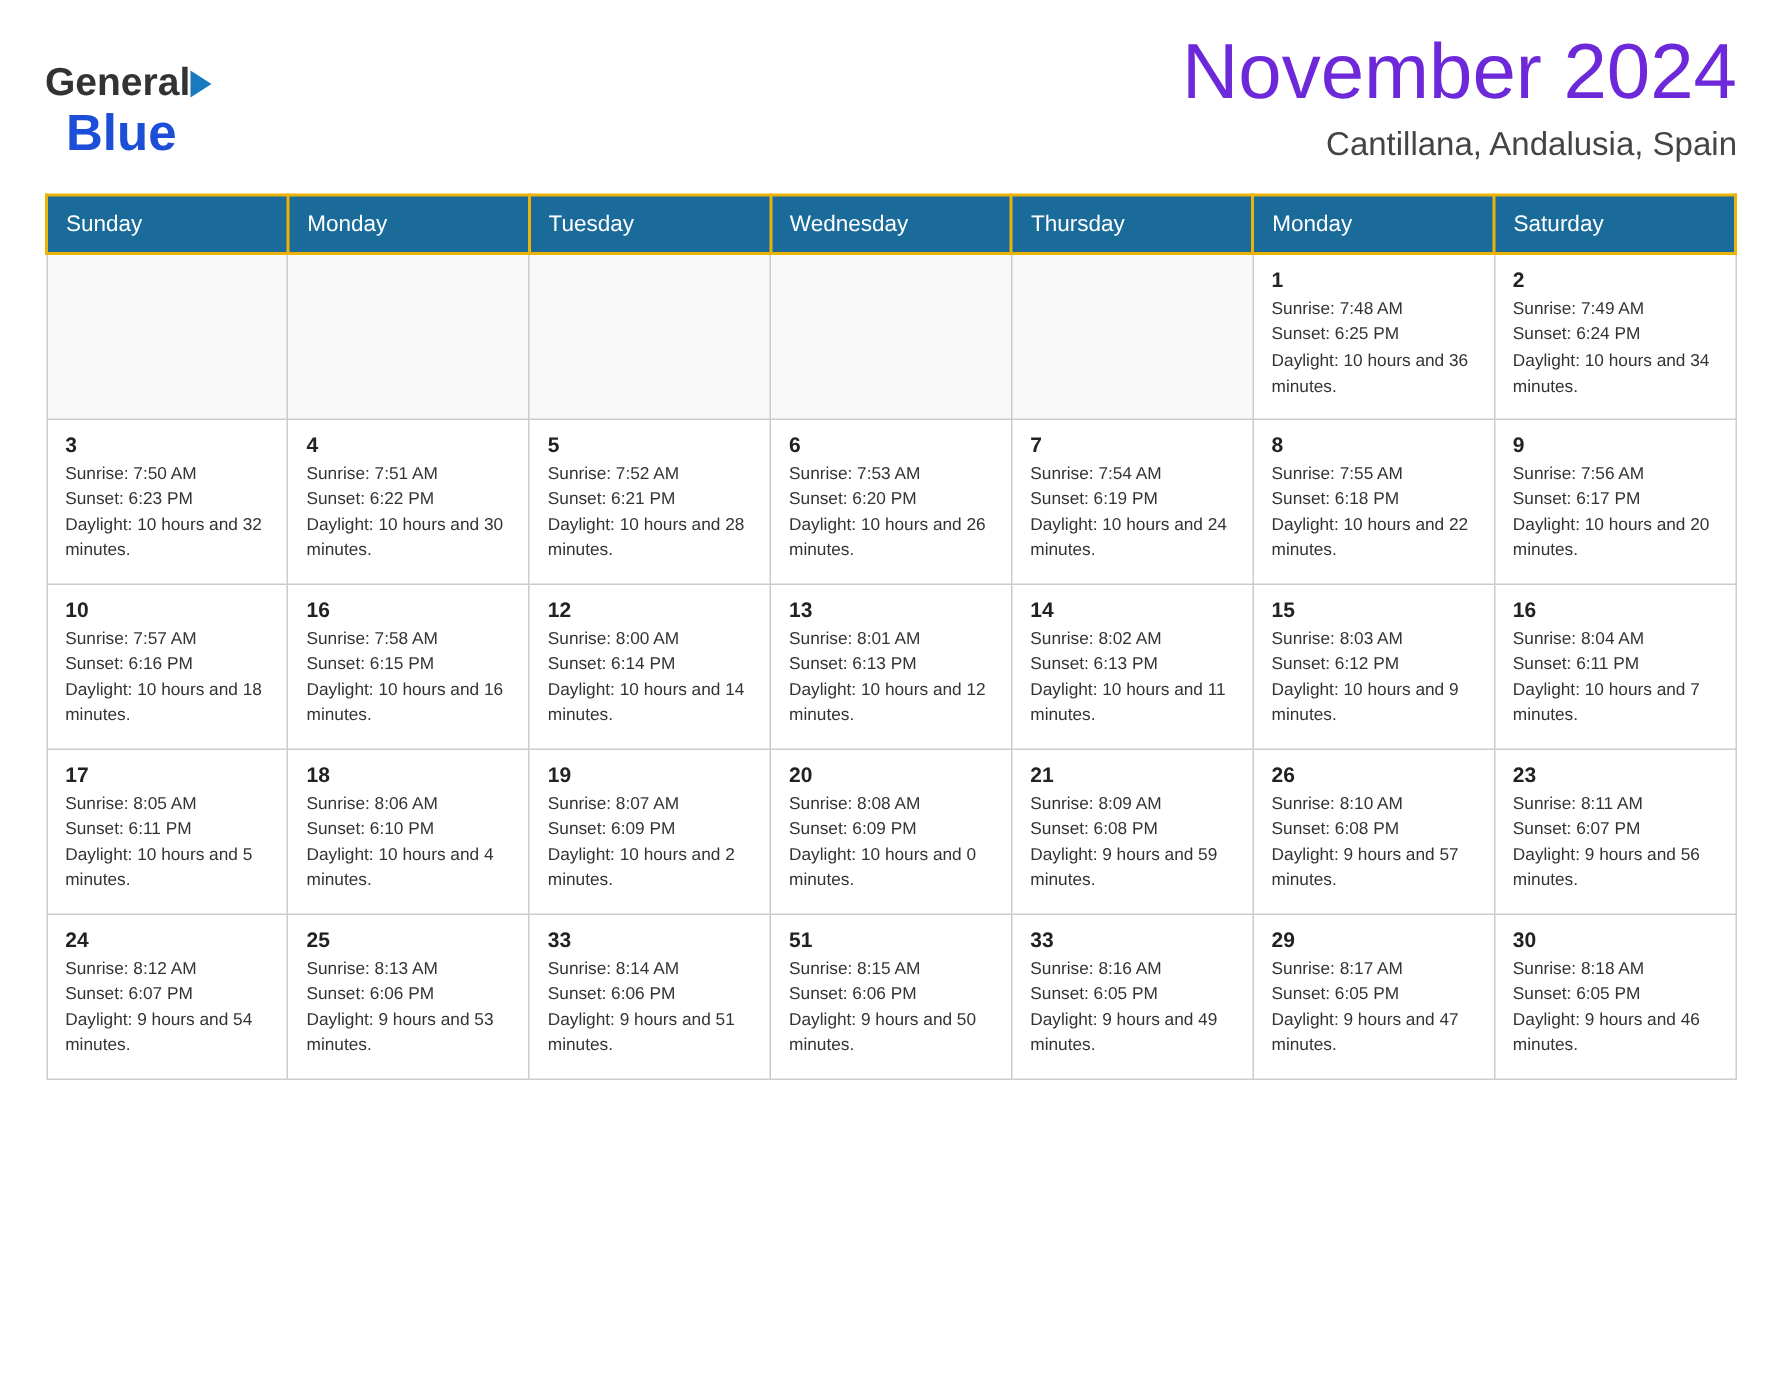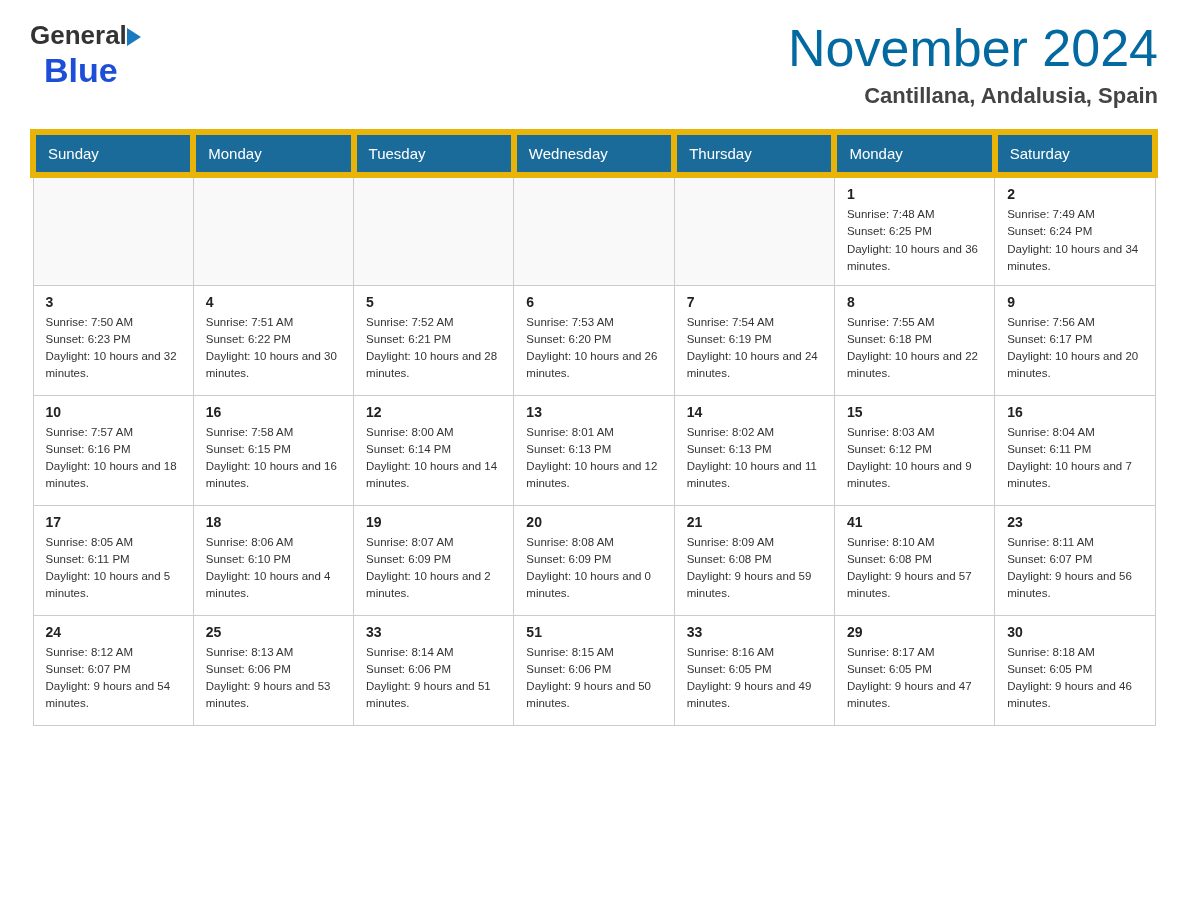--- a/index.html
+++ b/index.html
@@ -6,21 +6,21 @@
     body {
       font-family: Arial, sans-serif;
       background: #ffffff;
       padding: 20px 30px;
       width: 1188px;
       min-height: 918px;
     }
     .header-section {
       display: flex;
       justify-content: space-between;
-      align-items: flex-start;
+      align-items: flex-end;
       margin-bottom: 20px;
     }
     .logo-text-general {
       font-size: 26px;
       font-weight: bold;
       color: #333;
     }
     .logo-arrow {
       width: 0;
       height: 0;
@@ -42,42 +42,41 @@
       font-weight: bold;
       color: #1d4ed8;
       margin-left: 14px;
     }
     .title-section {
       text-align: right;
     }
     .month-title {
       font-size: 52px;
       font-weight: 300;
-      color: #0369a1;
+      color: #6d28d9;
       line-height: 1.1;
     }
     .location-title {
       font-size: 22px;
       color: #444;
       margin-top: 6px;
-      font-weight: bold;
     }
     .calendar-table {
       width: 100%;
       border-collapse: collapse;
       table-layout: fixed;
     }
     .calendar-table thead tr th {
       background-color: #1a6b9a;
       color: white;
       text-align: left;
       padding: 10px 12px;
       font-size: 15px;
       font-weight: normal;
-      border: 6px solid #eab308;
+      border: 2px solid #eab308;
     }
     .calendar-table tbody tr td {
       vertical-align: top;
       padding: 8px 12px;
       border: 1px solid #ccc;
       font-size: 12px;
       color: #333;
       background: #fff;
       min-height: 90px;
       height: 110px;
@@ -218,21 +217,21 @@
         </td>
         <td>
           <span class="day-number">20</span>
           <div class="day-info">Sunrise: 8:08 AM<br>Sunset: 6:09 PM<br>Daylight: 10 hours and 0 minutes.</div>
         </td>
         <td>
           <span class="day-number">21</span>
           <div class="day-info">Sunrise: 8:09 AM<br>Sunset: 6:08 PM<br>Daylight: 9 hours and 59 minutes.</div>
         </td>
         <td>
-          <span class="day-number">41</span>
+          <span class="day-number">26</span>
           <div class="day-info">Sunrise: 8:10 AM<br>Sunset: 6:08 PM<br>Daylight: 9 hours and 57 minutes.</div>
         </td>
         <td>
           <span class="day-number">23</span>
           <div class="day-info">Sunrise: 8:11 AM<br>Sunset: 6:07 PM<br>Daylight: 9 hours and 56 minutes.</div>
         </td>
       </tr>
       <tr>
         <td>
           <span class="day-number">24</span>

